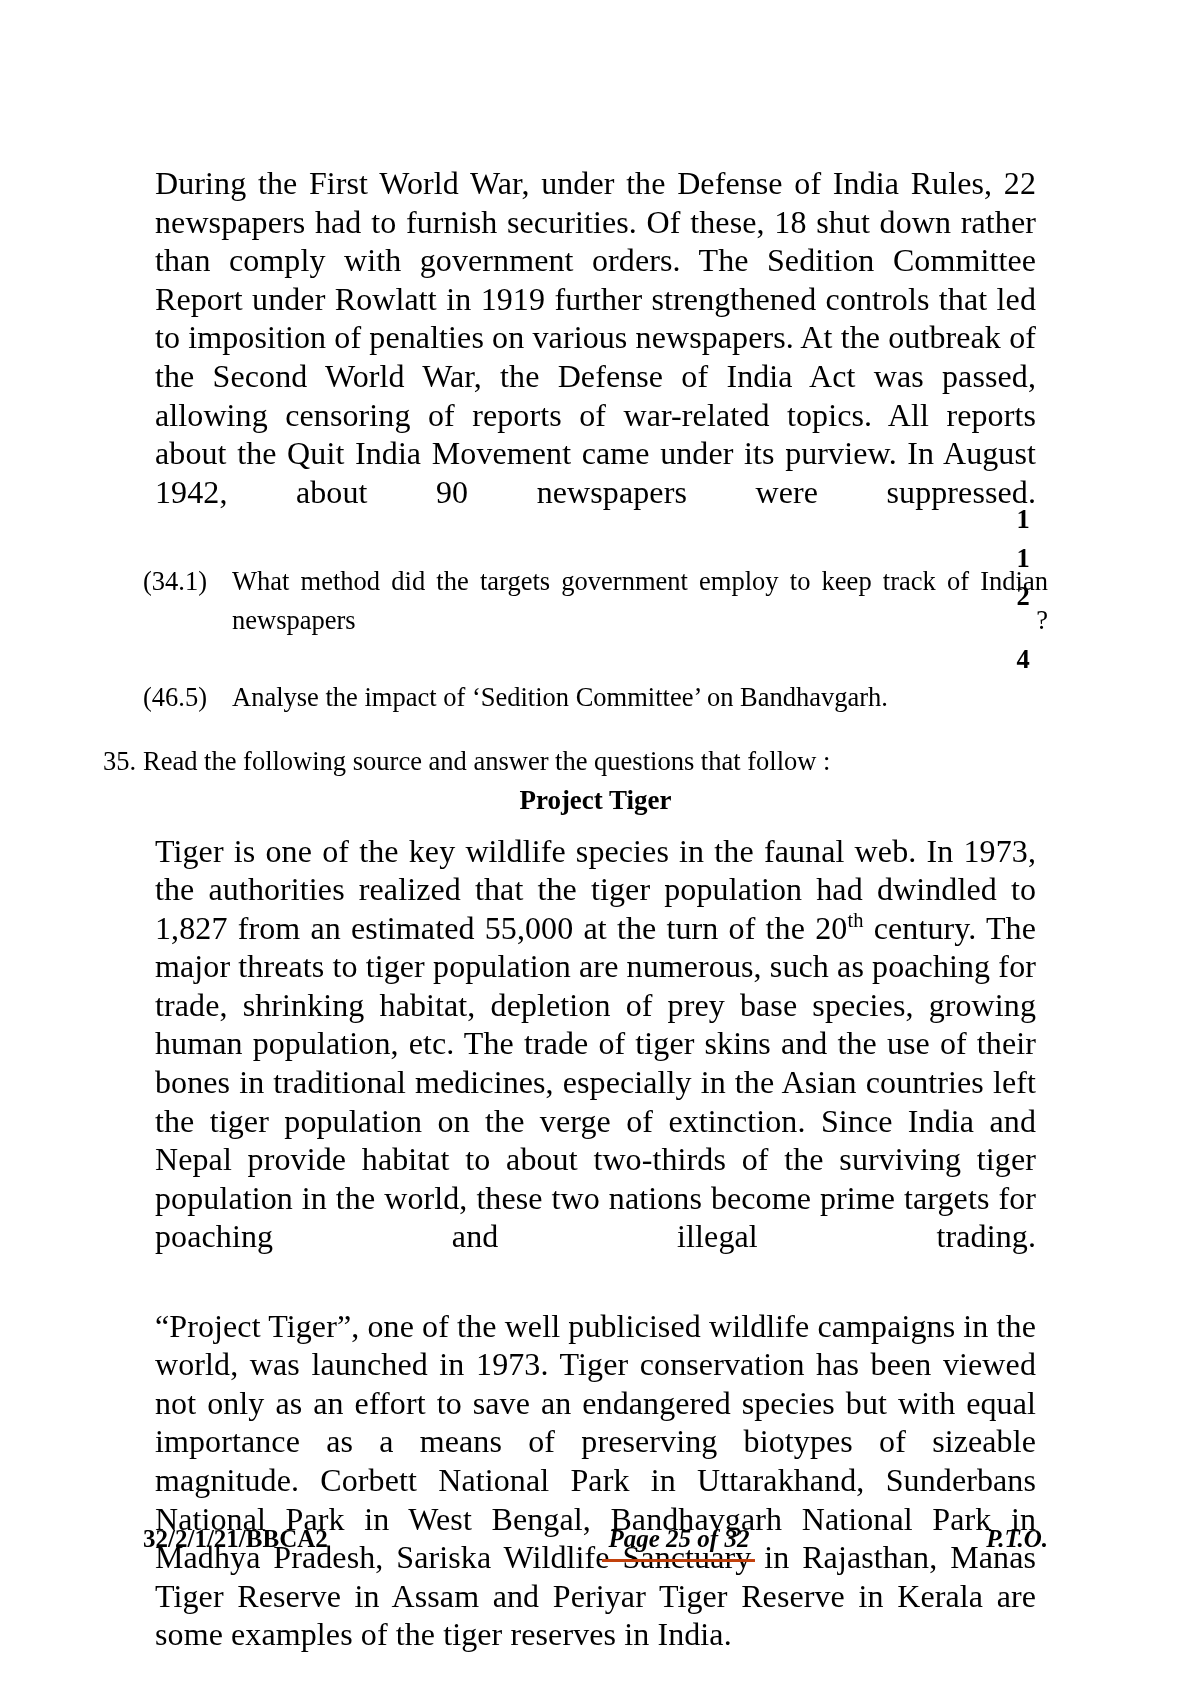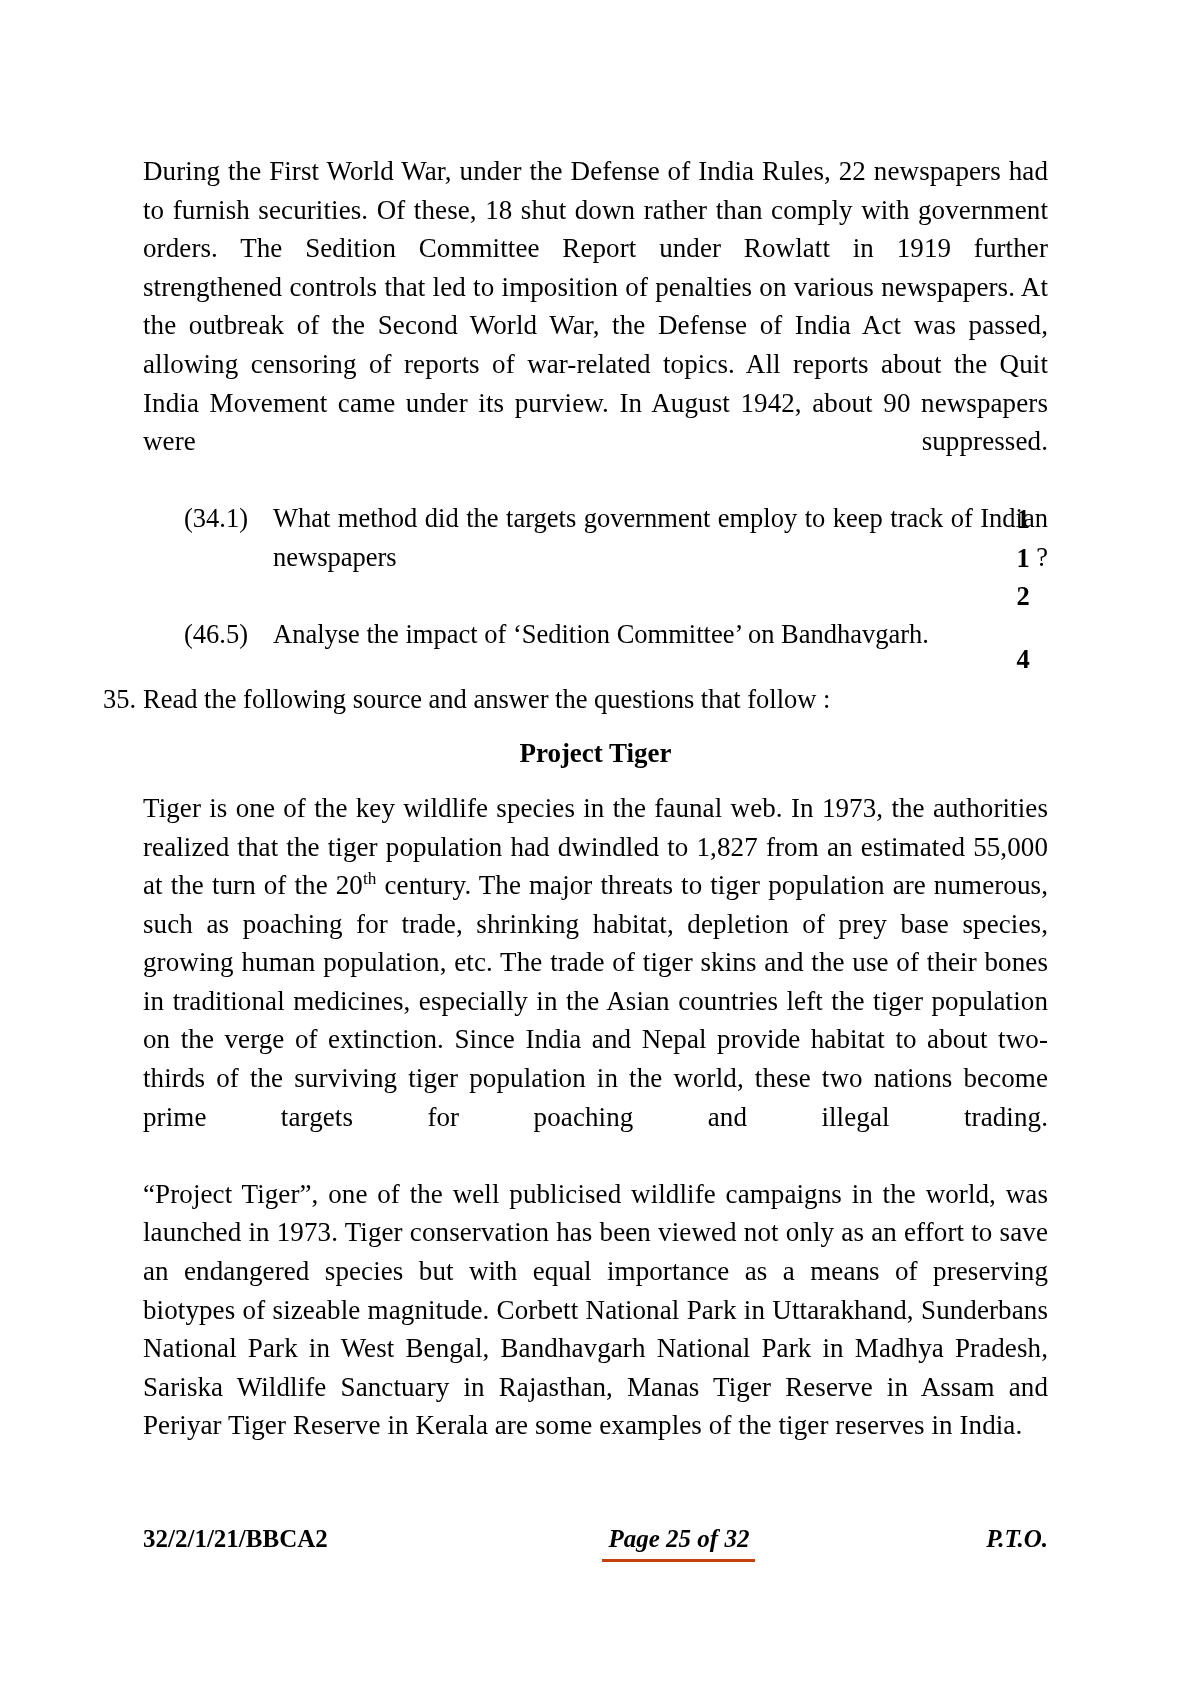--- a/index.html
+++ b/index.html
@@ -27,25 +27,25 @@
 
   
   .content {
     position: absolute;
     left: 143px;
     top: 152px;
     width: 905px;
   }
 
   .para {
-    font-size: 27px;
+    font-size: 32px;
     line-height: 38.6px;
     text-align: justify;
     text-justify: inter-word;
-    margin: 0;
+    margin: 12px;
     letter-spacing: 0.1px;
   }
 
   
   .para.force-just::after {
     content: "";
     display: inline-block;
     width: 100%;
   }
 
@@ -59,21 +59,20 @@
   .qlist {
     margin: 0;
     padding: 0;
   }
   .qrow {
     position: relative;
     display: flex;
     align-items: flex-start;
     font-size: 26.5px;
     line-height: 38.6px;
-    margin-left: 41px;
   }
   .qrow .qnum {
     flex: 0 0 auto;
     width: 89px;
     text-align: left;
   }
   .qrow .qtext {
     flex: 1 1 auto;
     text-align: justify;
   }
@@ -109,21 +108,21 @@
   }
   .mainq .mq-text {
     flex: 1 1 auto;
   }
 
   .source-title {
     text-align: center;
     font-weight: bold;
     font-size: 27px;
     line-height: 38.6px;
-    margin: 16px;
+    margin: 0;
   }
   .gap-md { height: 26px; }
 
   
   .footer {
     position: absolute;
     left: 143px;
     top: 1498px;
     width: 905px;
     display: flex;

